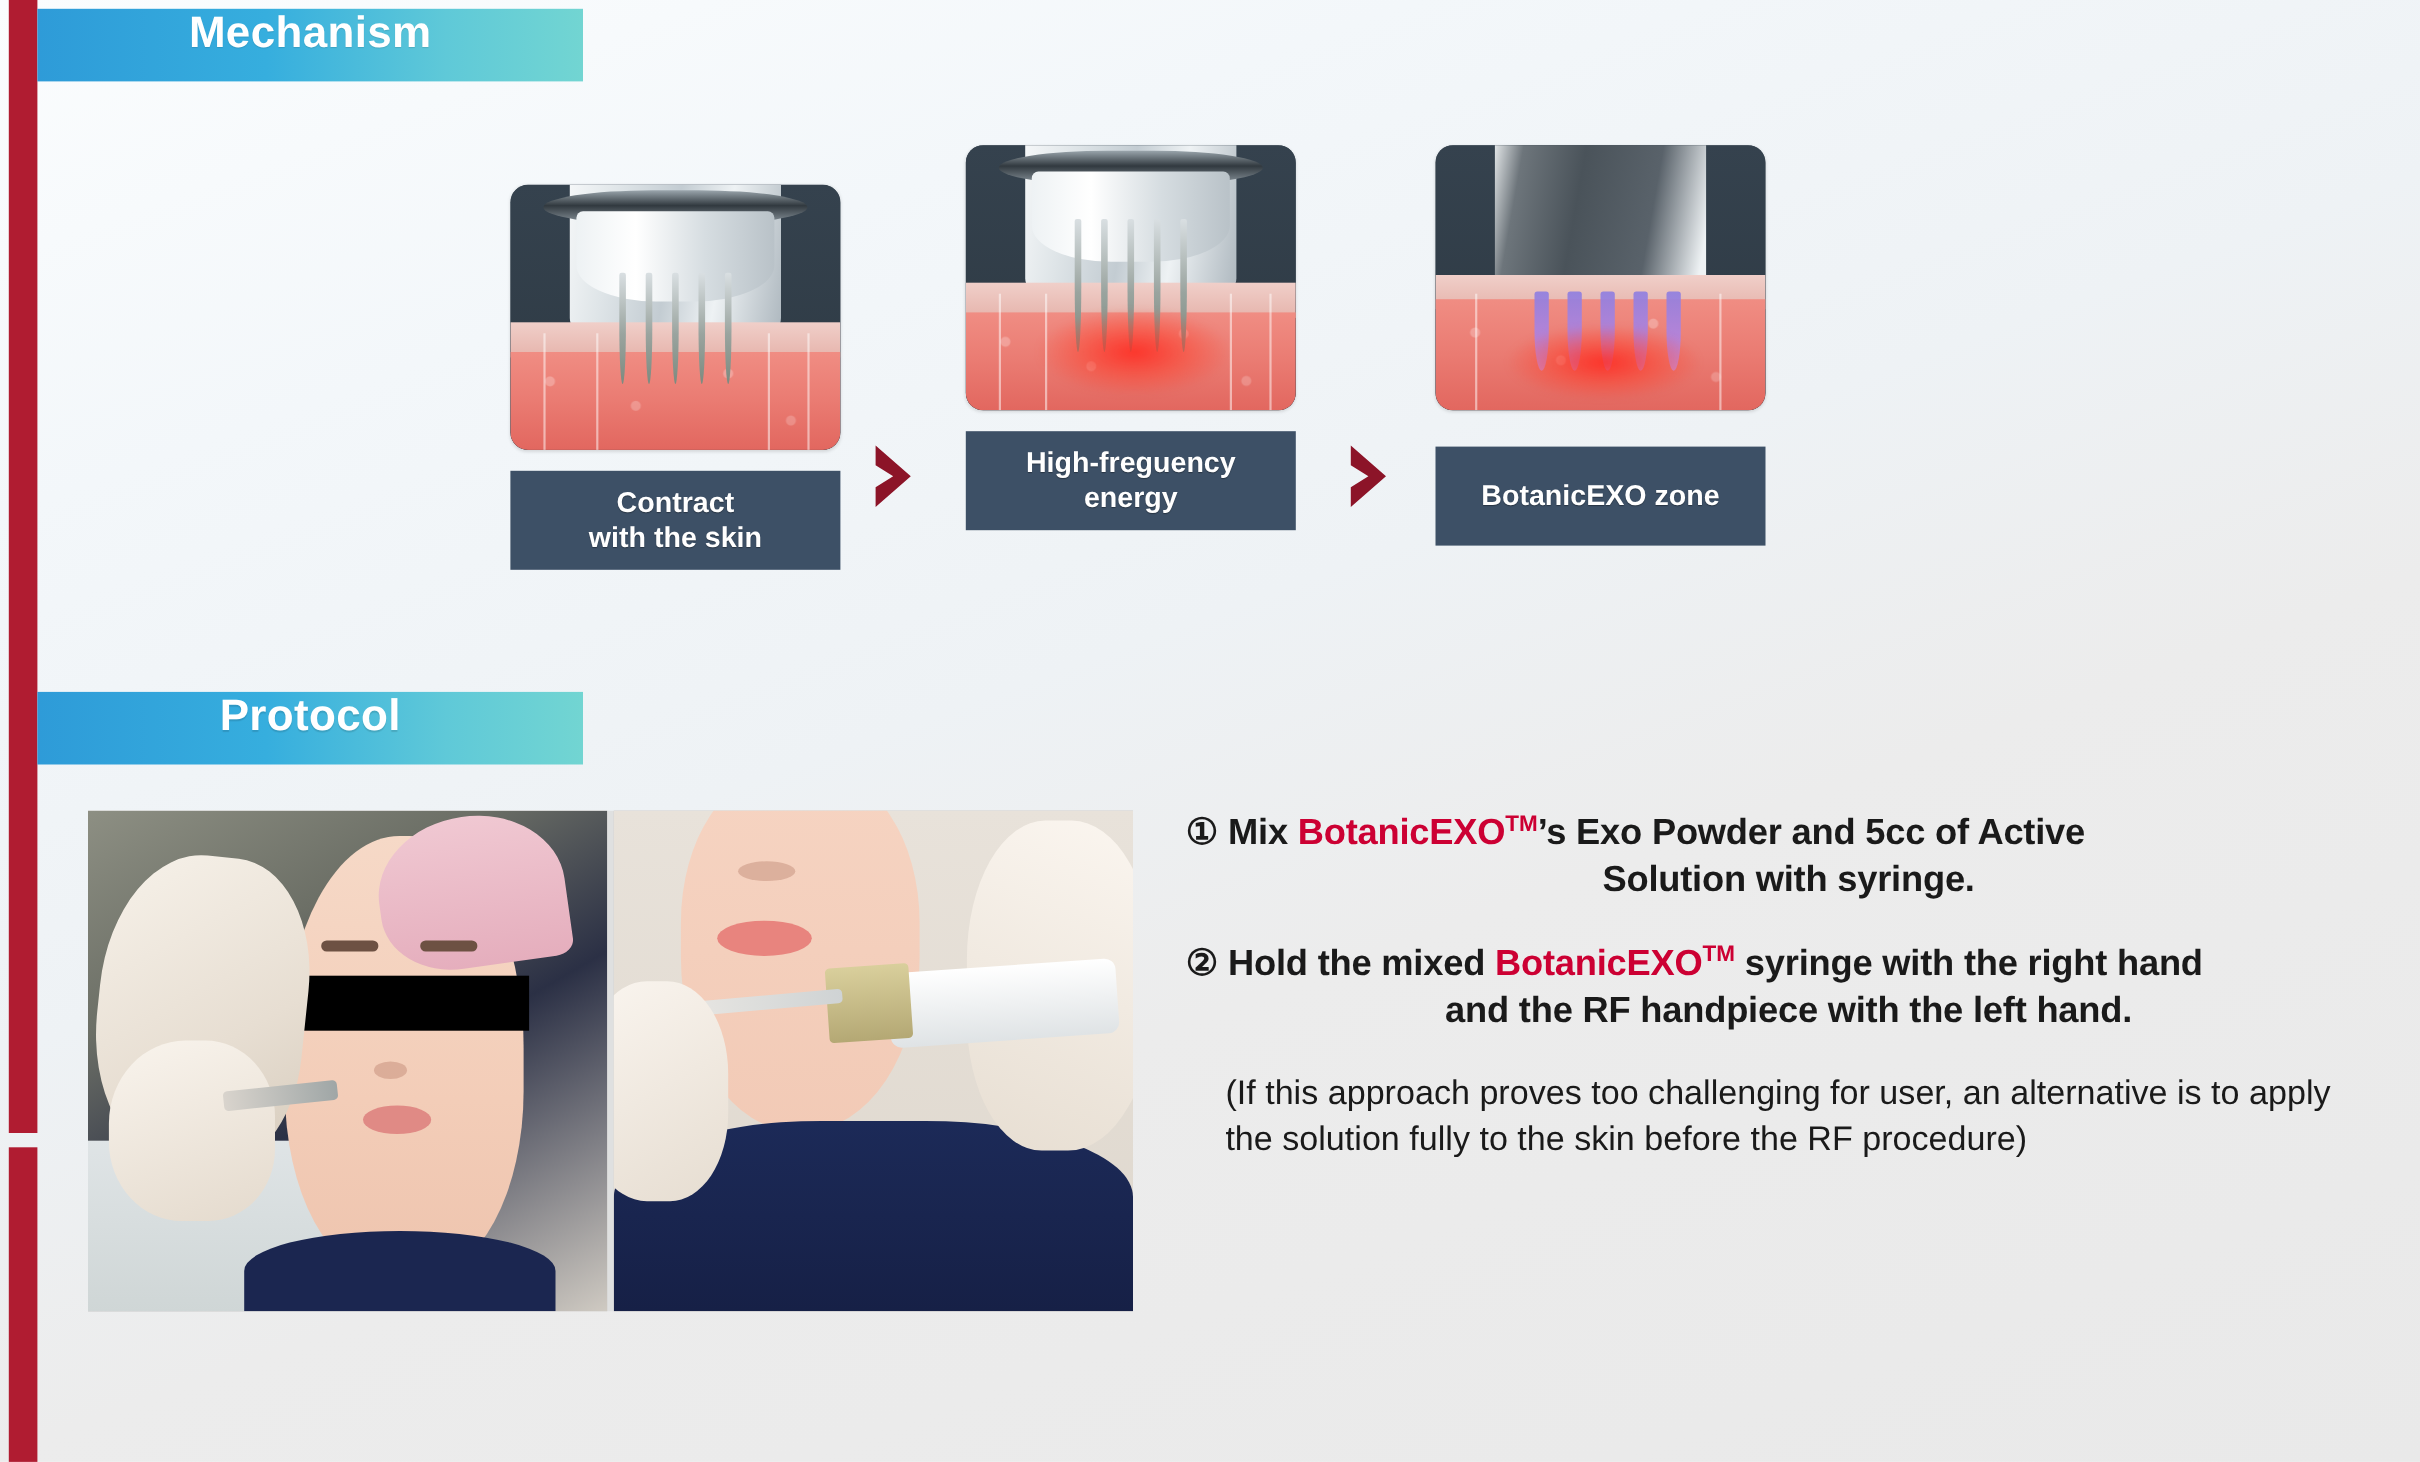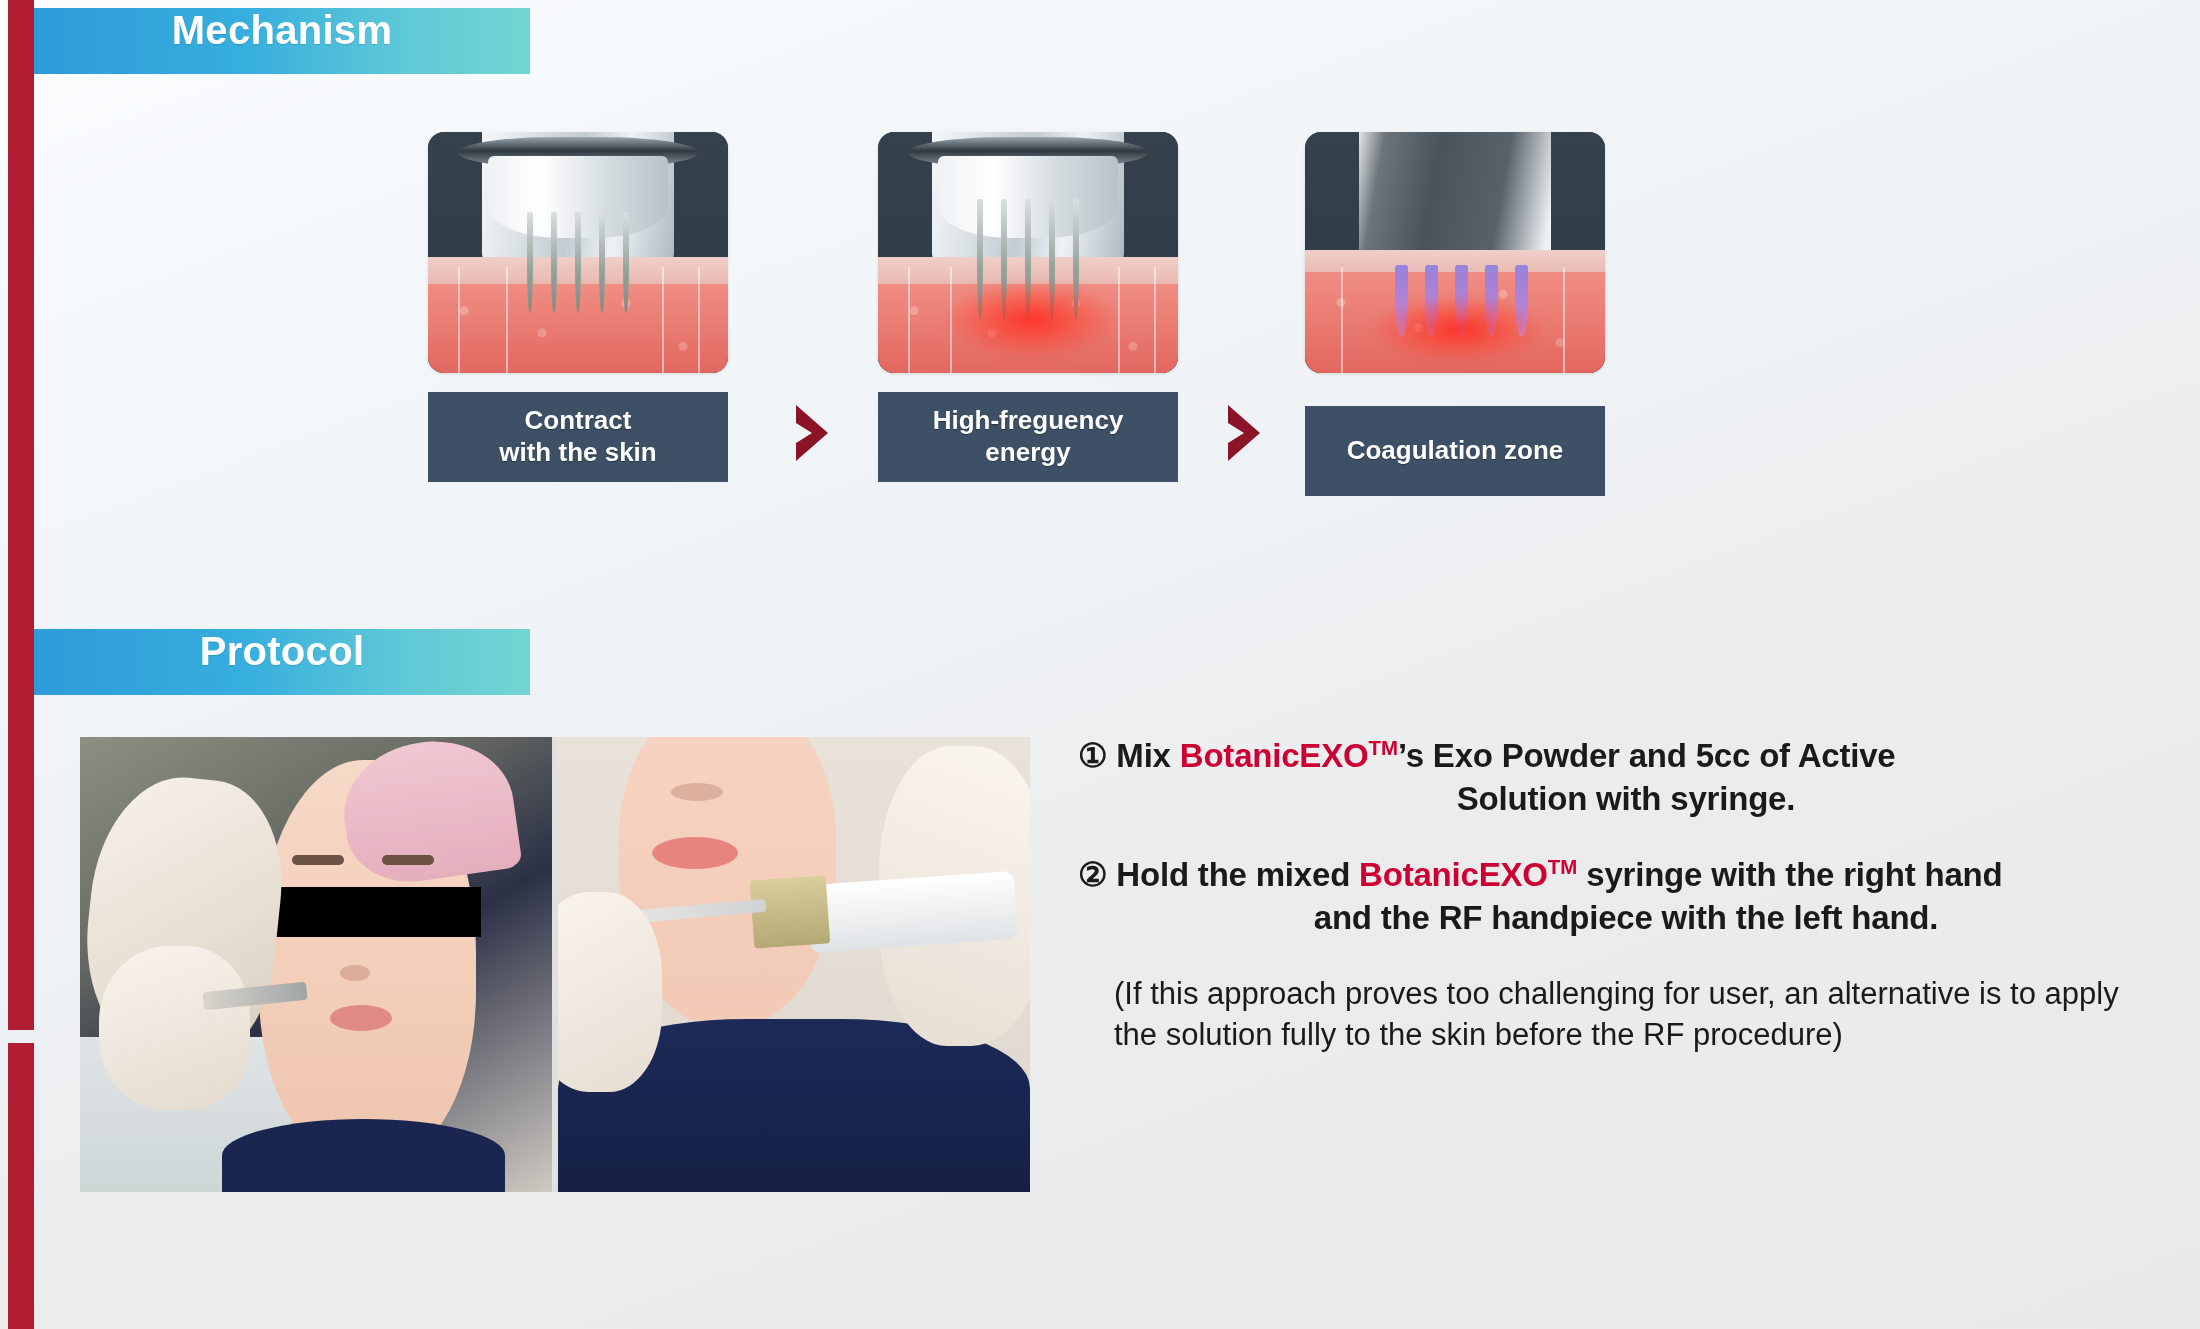--- a/index.html
+++ b/index.html
@@ -40,21 +40,21 @@
     position:relative;width:300px;height:241px;border-radius:16px;overflow:hidden;
     background:#3d4a55;box-shadow:0 1px 3px rgba(0,0,0,.12);
   }
   .mech-cap{
     margin-top:19px;background:#3d5066;color:#fff;
     display:flex;align-items:center;justify-content:center;text-align:center;
     font-size:26px;font-weight:bold;line-height:1.22;
     text-shadow:0 1px 1px rgba(0,0,0,.35);
     box-sizing:border-box;padding:6px 8px;
   }
-  #mech-step-1{left:428px;}
+  #mech-step-1{left:464px;margin-top:36px;}
   #mech-step-1 .mech-cap{height:90px;width:300px;}
   #mech-step-2{left:878px;}
   #mech-step-2 .mech-cap{height:90px;width:300px;}
   #mech-step-3{left:1305px;}
   #mech-step-3 .mech-cap{height:90px;width:300px;margin-top:33px;}
 
   .arrow{
     position:absolute;top:271px;width:44px;height:60px;
   }
   #arrow-1{left:790px;}
@@ -270,21 +270,21 @@
           <div class="coag" style="left:50%"></div>
           <div class="coag" style="left:60%"></div>
           <div class="coag" style="left:70%"></div>
           <div class="glow" style="top:68%;height:28%"></div>
           <div class="hairline" style="left:12%"></div>
           <div class="hairline" style="left:86%"></div>
         </div>
       </div>
       <div class="mech-cap">
         <div>
-          <span>Coagulation zone</span>
+          <span>BotanicEXO zone</span>
         </div>
       </div>
     </div>
 
   </div>
 
   <div class="banner" id="banner-protocol">
     <span>Protocol</span>
   </div>
 

